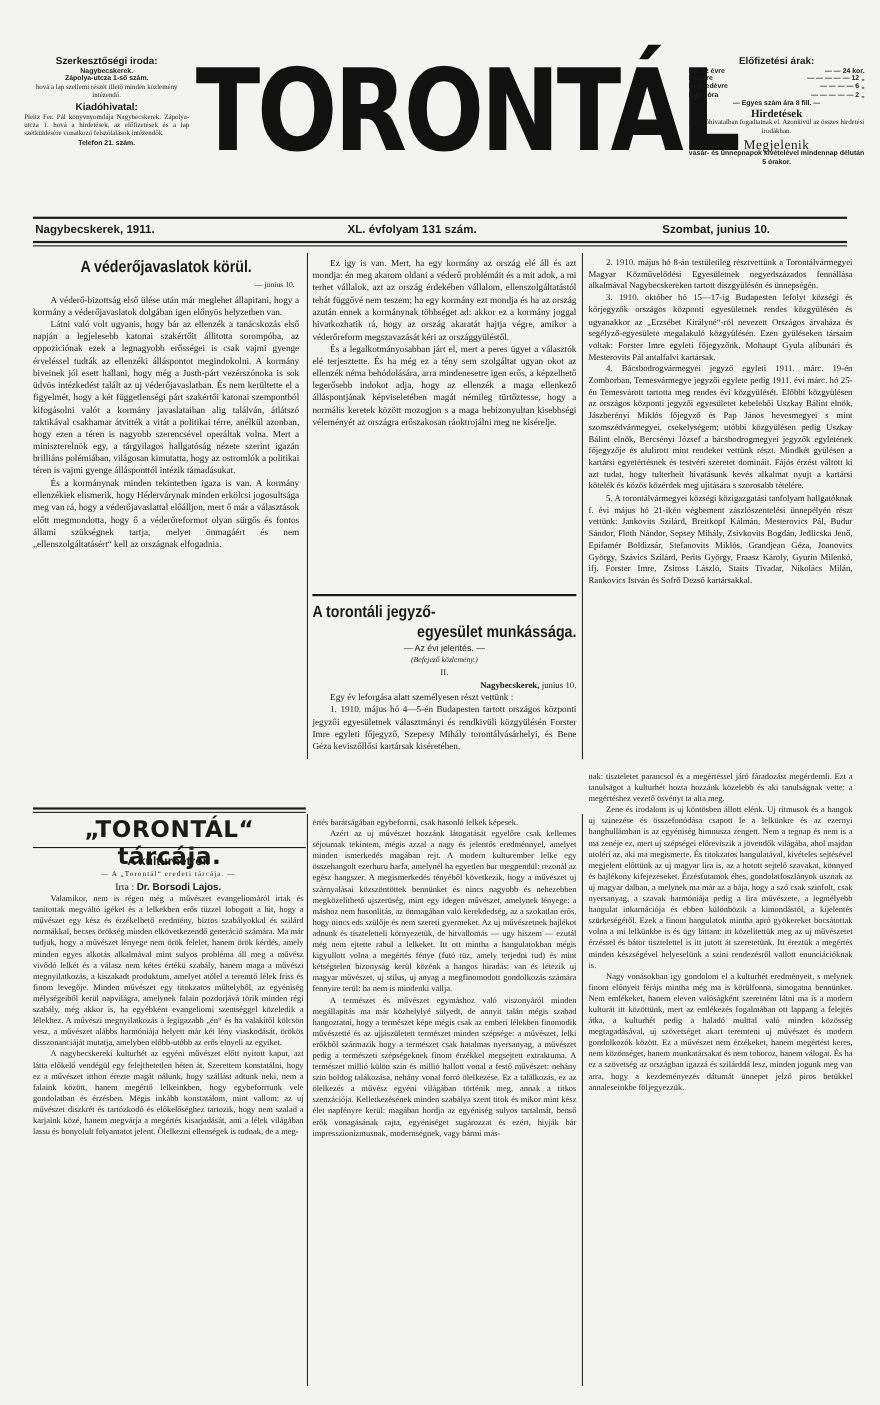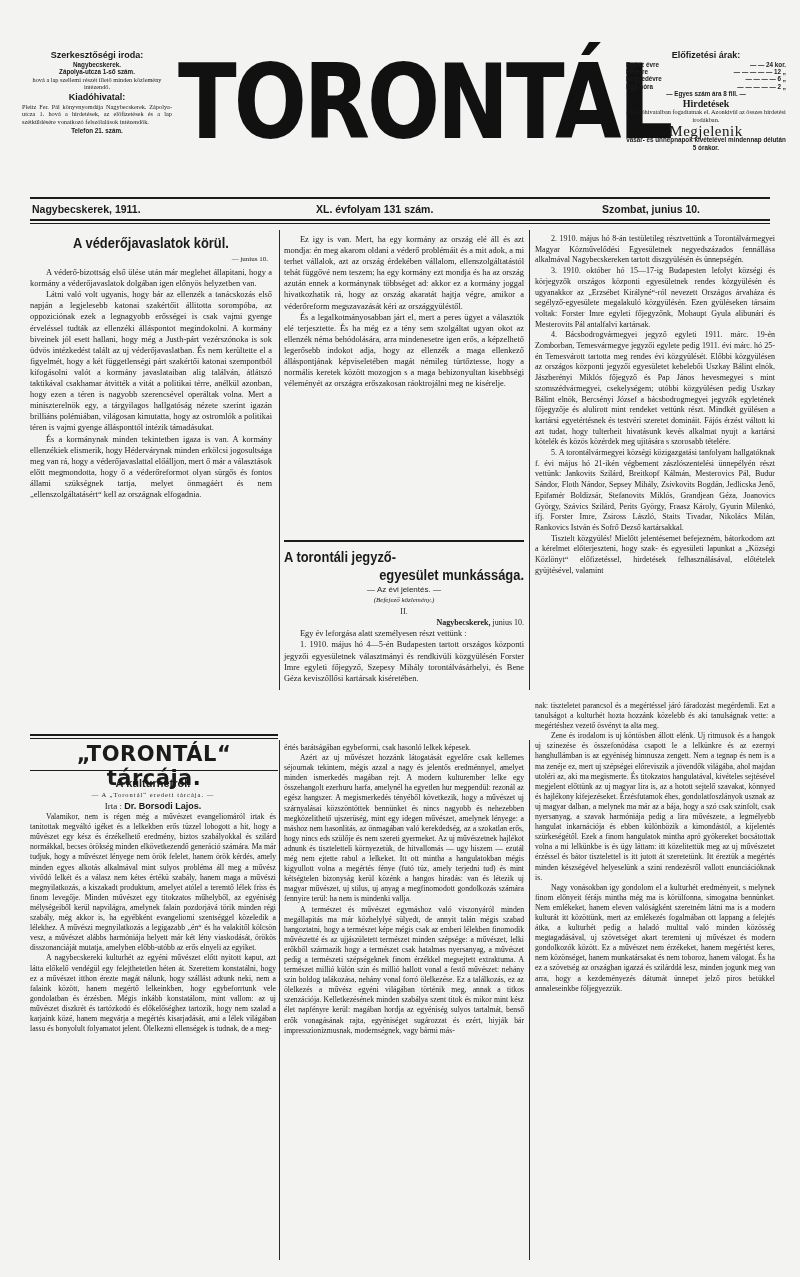--- a/index.html
+++ b/index.html
@@ -4,21 +4,21 @@
 <style>
   html, body { margin:0; padding:0; }
   body { width:800px; height:1277px; background:#f3f3f1; overflow:hidden; font-family:"Liberation Serif", serif; color:#1b1b1b; }
   .page { position:relative; width:800px; height:1032px; }
   .abs { position:absolute; }
   .small { font-size:6.3px; line-height:7.6px; text-align:center; }
   .hdr-left { left:22px; top:50px; width:150px; }
   .hdr-right { left:626px; top:50px; width:160px; }
   .hdr-right .row { display:flex; justify-content:space-between; font-size:6.3px; line-height:7.4px; font-weight:bold; font-family:"Liberation Sans", sans-serif; }
   .sec-title { font-family:"Liberation Sans", sans-serif; font-weight:bold; font-size:9px; margin:2px 0 1px; }
-  .megj { font-size:15px; font-family:"Liberation Serif", serif; margin:4px 0 1px; letter-spacing:0.5px; }
+  .megj { font-size:12px; font-family:"Liberation Serif", serif; margin:4px 0 1px; letter-spacing:0.5px; }
   .masthead { left:178px; top:42px; width:410px; text-align:center; font-family:"DejaVu Sans", sans-serif; font-weight:bold; font-size:86px; line-height:100px; letter-spacing:-3px; transform:scaleY(1.2); transform-origin:top; color:#111; }
   .subtitle { left:270px; top:154px; width:230px; text-align:center; font-family:"Liberation Sans", sans-serif; font-weight:bold; font-size:10px; line-height:13px; }
   .subtitle .ed { font-size:8.6px; }
   .rule { position:absolute; background:#1b1b1b; }
   .dateline { position:absolute; top:203px; font-family:"Liberation Sans", sans-serif; font-weight:bold; font-size:10.5px; }
   .col { position:absolute; font-size:8.4px; line-height:11.1px; text-align:justify; hyphens:auto; }
   .col p { margin:0; text-indent:16px; }
   .col p.noind { text-indent:0; }
   .head1 { font-family:"Liberation Sans", sans-serif; font-weight:bold; font-size:15px; line-height:18px; text-align:center; margin:2px 0 2px; transform:scaleX(0.86); }
   .dl { text-align:right; font-size:7px; margin:0 4px 2px 0; }
@@ -102,21 +102,20 @@
     <div style="text-align:right;font-size:8px"><b>Nagybecskerek,</b> <span>junius 10.</span></div>
     <p>Egy év leforgása alatt személyesen részt vettünk :</p>
     <p>1. 1910. május hó 4—5-én Budapesten tartott országos központi jegyzői egyesületnek választmányi és rendkivüli közgyülésén Forster Imre egyleti főjegyző, Szepesy Mihály torontálvásárhelyi, és Bene Géza keviszőllősi kartársak kiséretében.</p>
   </div>
 
   <div class="col" style="left:535px;top:234px;width:240px;font-size:8px;line-height:10.7px">
     <p>2. 1910. május hó 8-án testületileg résztvettünk a Torontálvármegyei Magyar Közművelődési Egyesületnek negyedszázados fennállása alkalmával Nagybecskereken tartott diszgyülésén és ünnepségén.</p>
     <p>3. 1910. október hó 15—17-ig Budapesten lefolyt községi és körjegyzők országos központi egyesületnek rendes közgyülésén és ugyanakkor az „Erzsébet Királyné“-ról nevezett Országos árvaháza és segélyző-egyesülete megalakuló közgyülésén. Ezen gyüléseken társaim voltak: Forster Imre egyleti főjegyzőnk, Mohaupt Gyula alibunári és Mesterovits Pál antalfalvi kartársak.</p>
     <p>4. Bácsbodrogvármegyei jegyző egyleti 1911. márc. 19-én Zomborban, Temesvármegye jegyzői egylete pedig 1911. évi márc. hó 25-én Temesvárott tartotta meg rendes évi közgyülését. Előbbi közgyülésen az országos központi jegyzői egyesületet kebelebői Uszkay Bálint elnök, Jászberényi Miklós főjegyző és Pap János hevesmegyei s mint szomszédvármegyei, csekelységem; utóbbi közgyülésen pedig Uszkay Bálint elnök, Bercsényi József a bácsbodrogmegyei jegyzők egyletének főjegyzője és alulirott mint rendeket vettünk részt. Mindkét gyülésen a kartársi egyetértésnek és testvéri szeretet domináit. Fájós érzést váltott ki azt tudat, hogy tulterheit hivatásunk kevés alkalmat nyujt a kartársi kötelék és közös közérdek meg ujitására s szorosabb tételére.</p>
     <p>5. A torontálvármegyei községi közigazgatási tanfolyam hallgatóknak f. évi május hó 21-ikén végbement zászlószentelési ünnepélyén részt vettünk: Jankovits Szilárd, Breitkopf Kálmán, Mesterovics Pál, Budur Sándor, Floth Nándor, Sepsey Mihály, Zsivkovits Bogdán, Jedlicska Jenő, Epifamér Boldizsár, Stefanovits Miklós, Grandjean Géza, Joanovics György, Szávics Szilárd, Perits György, Fraasz Károly, Gyurin Milenkó, ifj. Forster Imre, Zsiross László, Staits Tivadar, Nikolács Milán, Rankovics István és Sofrő Dezső kartársakkal.</p>
-    <p>Tisztelt közgyülés! Mielőtt jelentésemet befejezném, bátorkodom azt a kérelmet előterjeszteni, hogy szak- és egyesületi lapunkat a „Községi Közlönyt“ előfizetéssel, hirdetések felhasználásával, előtételek gyüjtésével, valamint</p>
   </div>
 
   <div class="rule" style="left:30px;top:734px;width:248px;height:2px"></div>
   <div class="rule" style="left:30px;top:738px;width:248px;height:1px"></div>
   <div class="abs tarca" style="left:30px;top:742px;width:248px">„TORONTÁL“ tárcája.</div>
   <div class="rule" style="left:30px;top:770px;width:248px;height:1px"></div>
 
   <div class="vrule" style="left:279px;top:740px;height:520px"></div>
   <div class="vrule" style="left:529px;top:740px;height:520px"></div>
 

